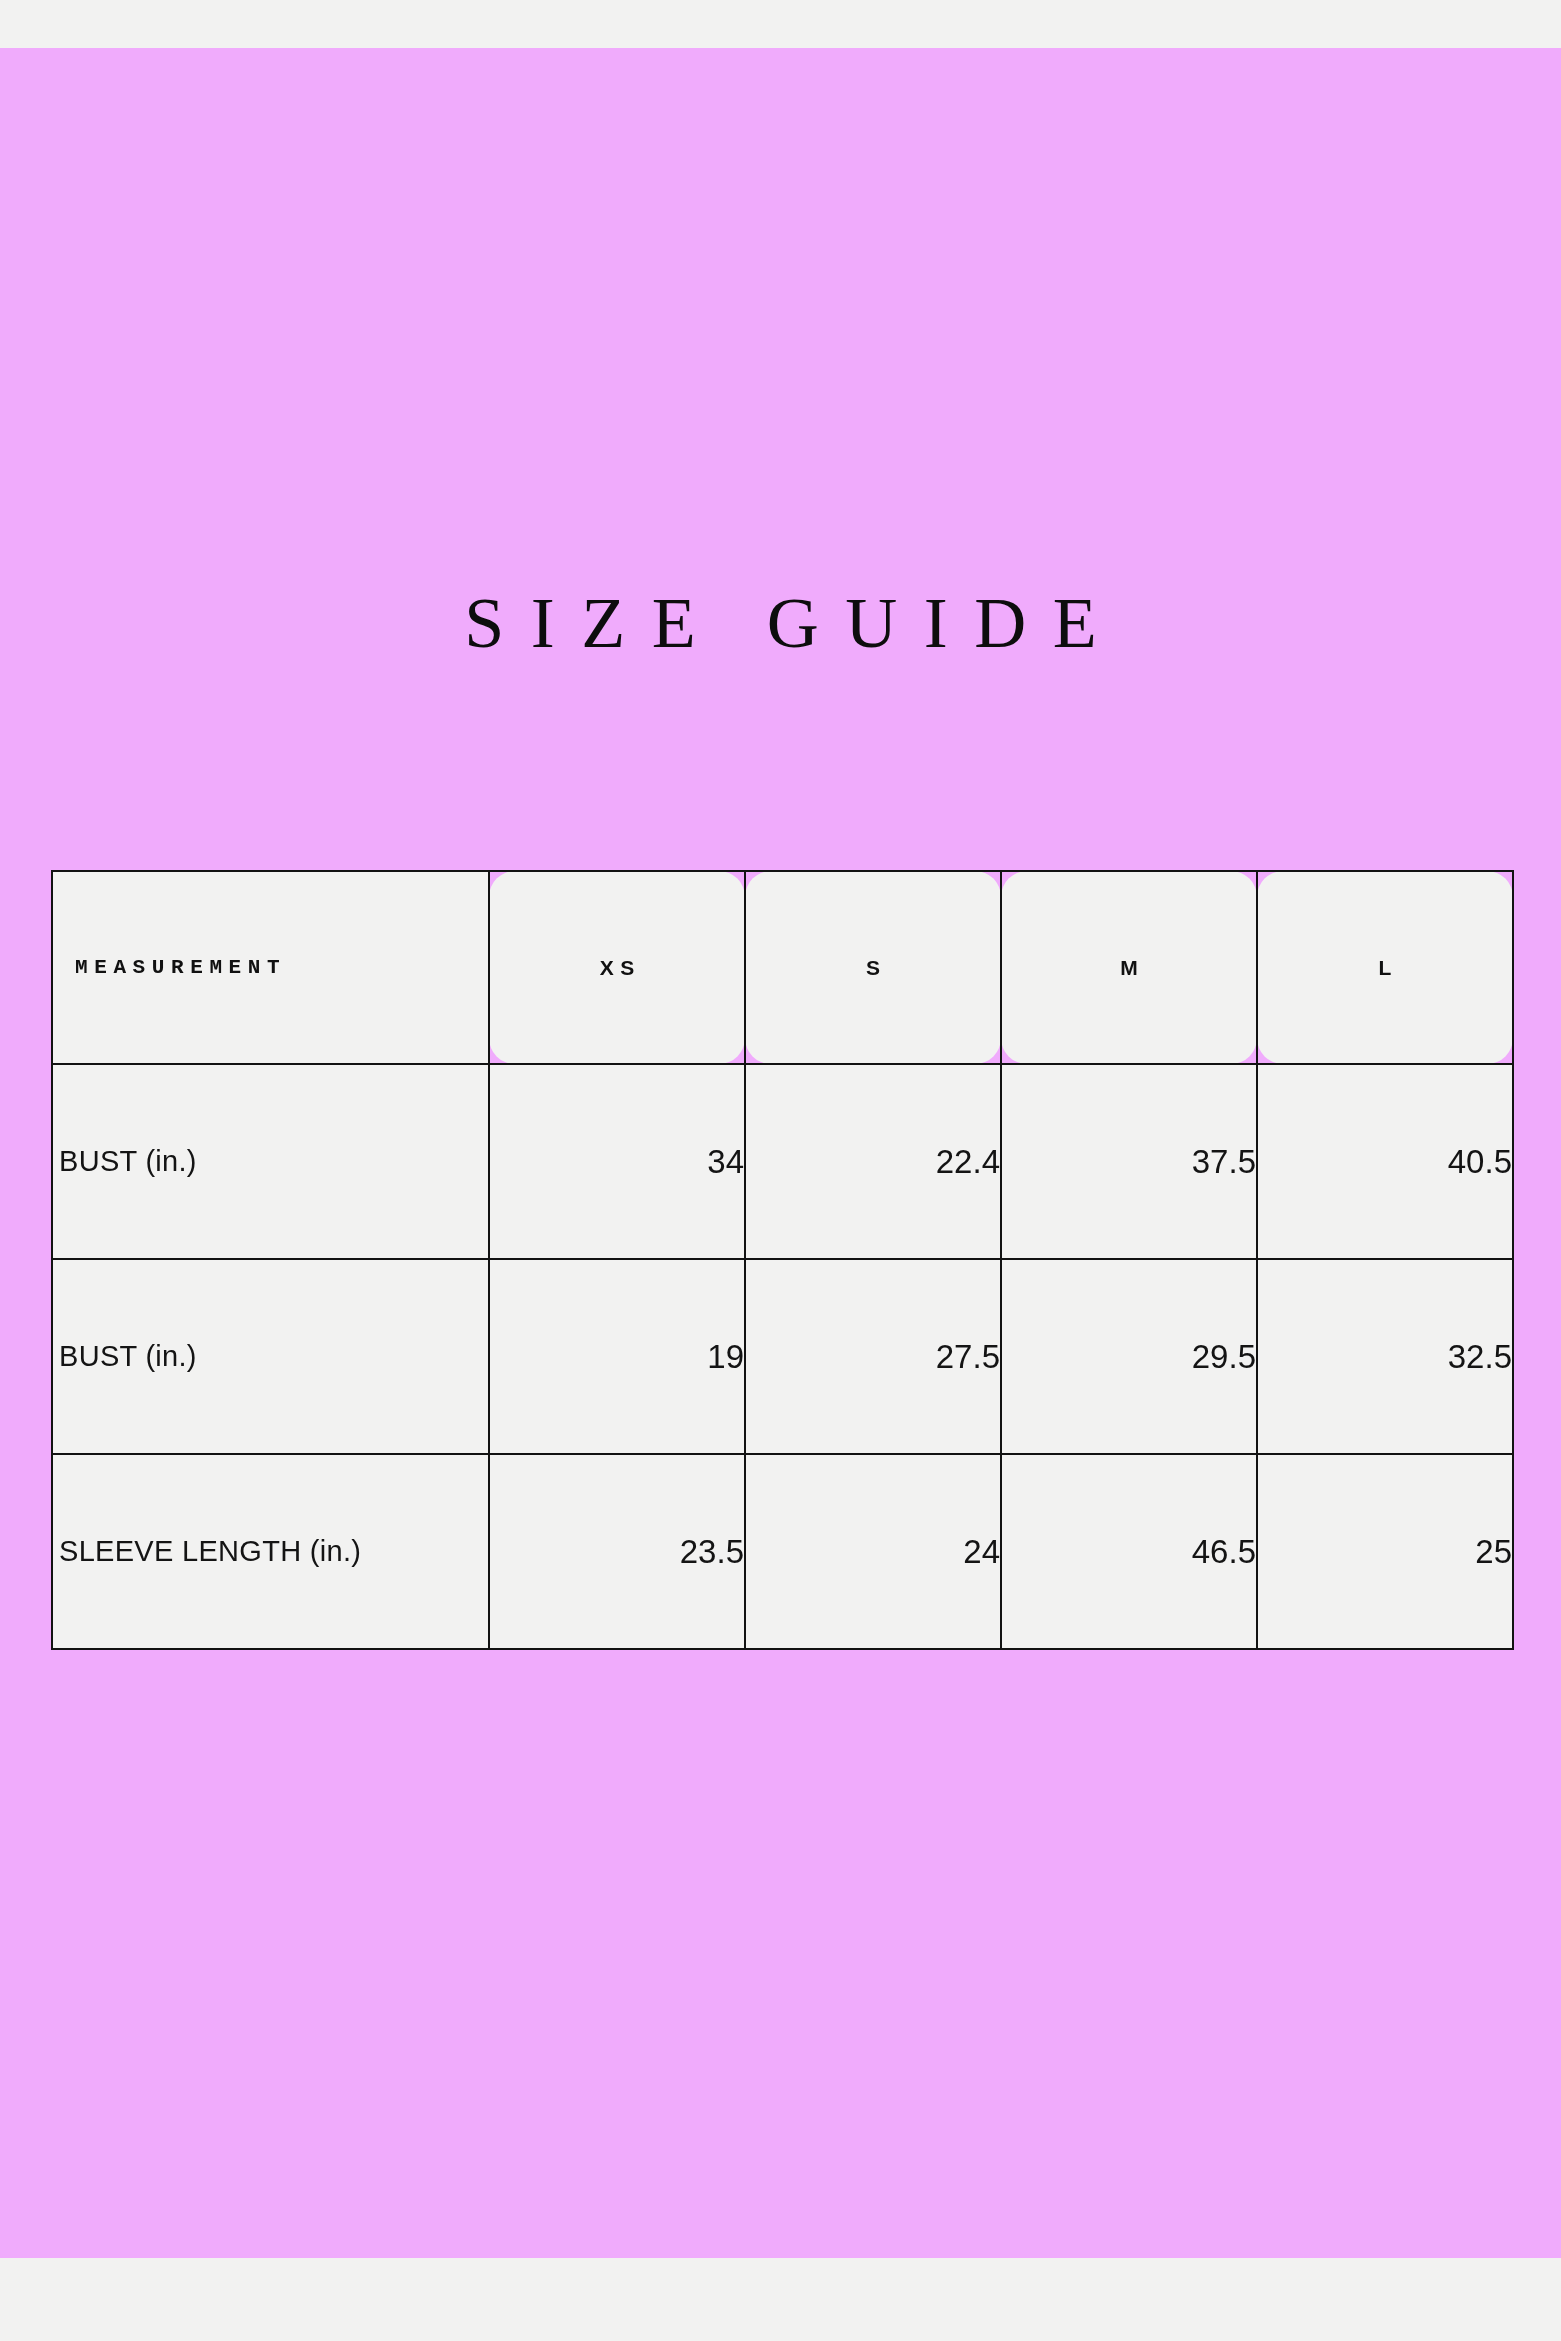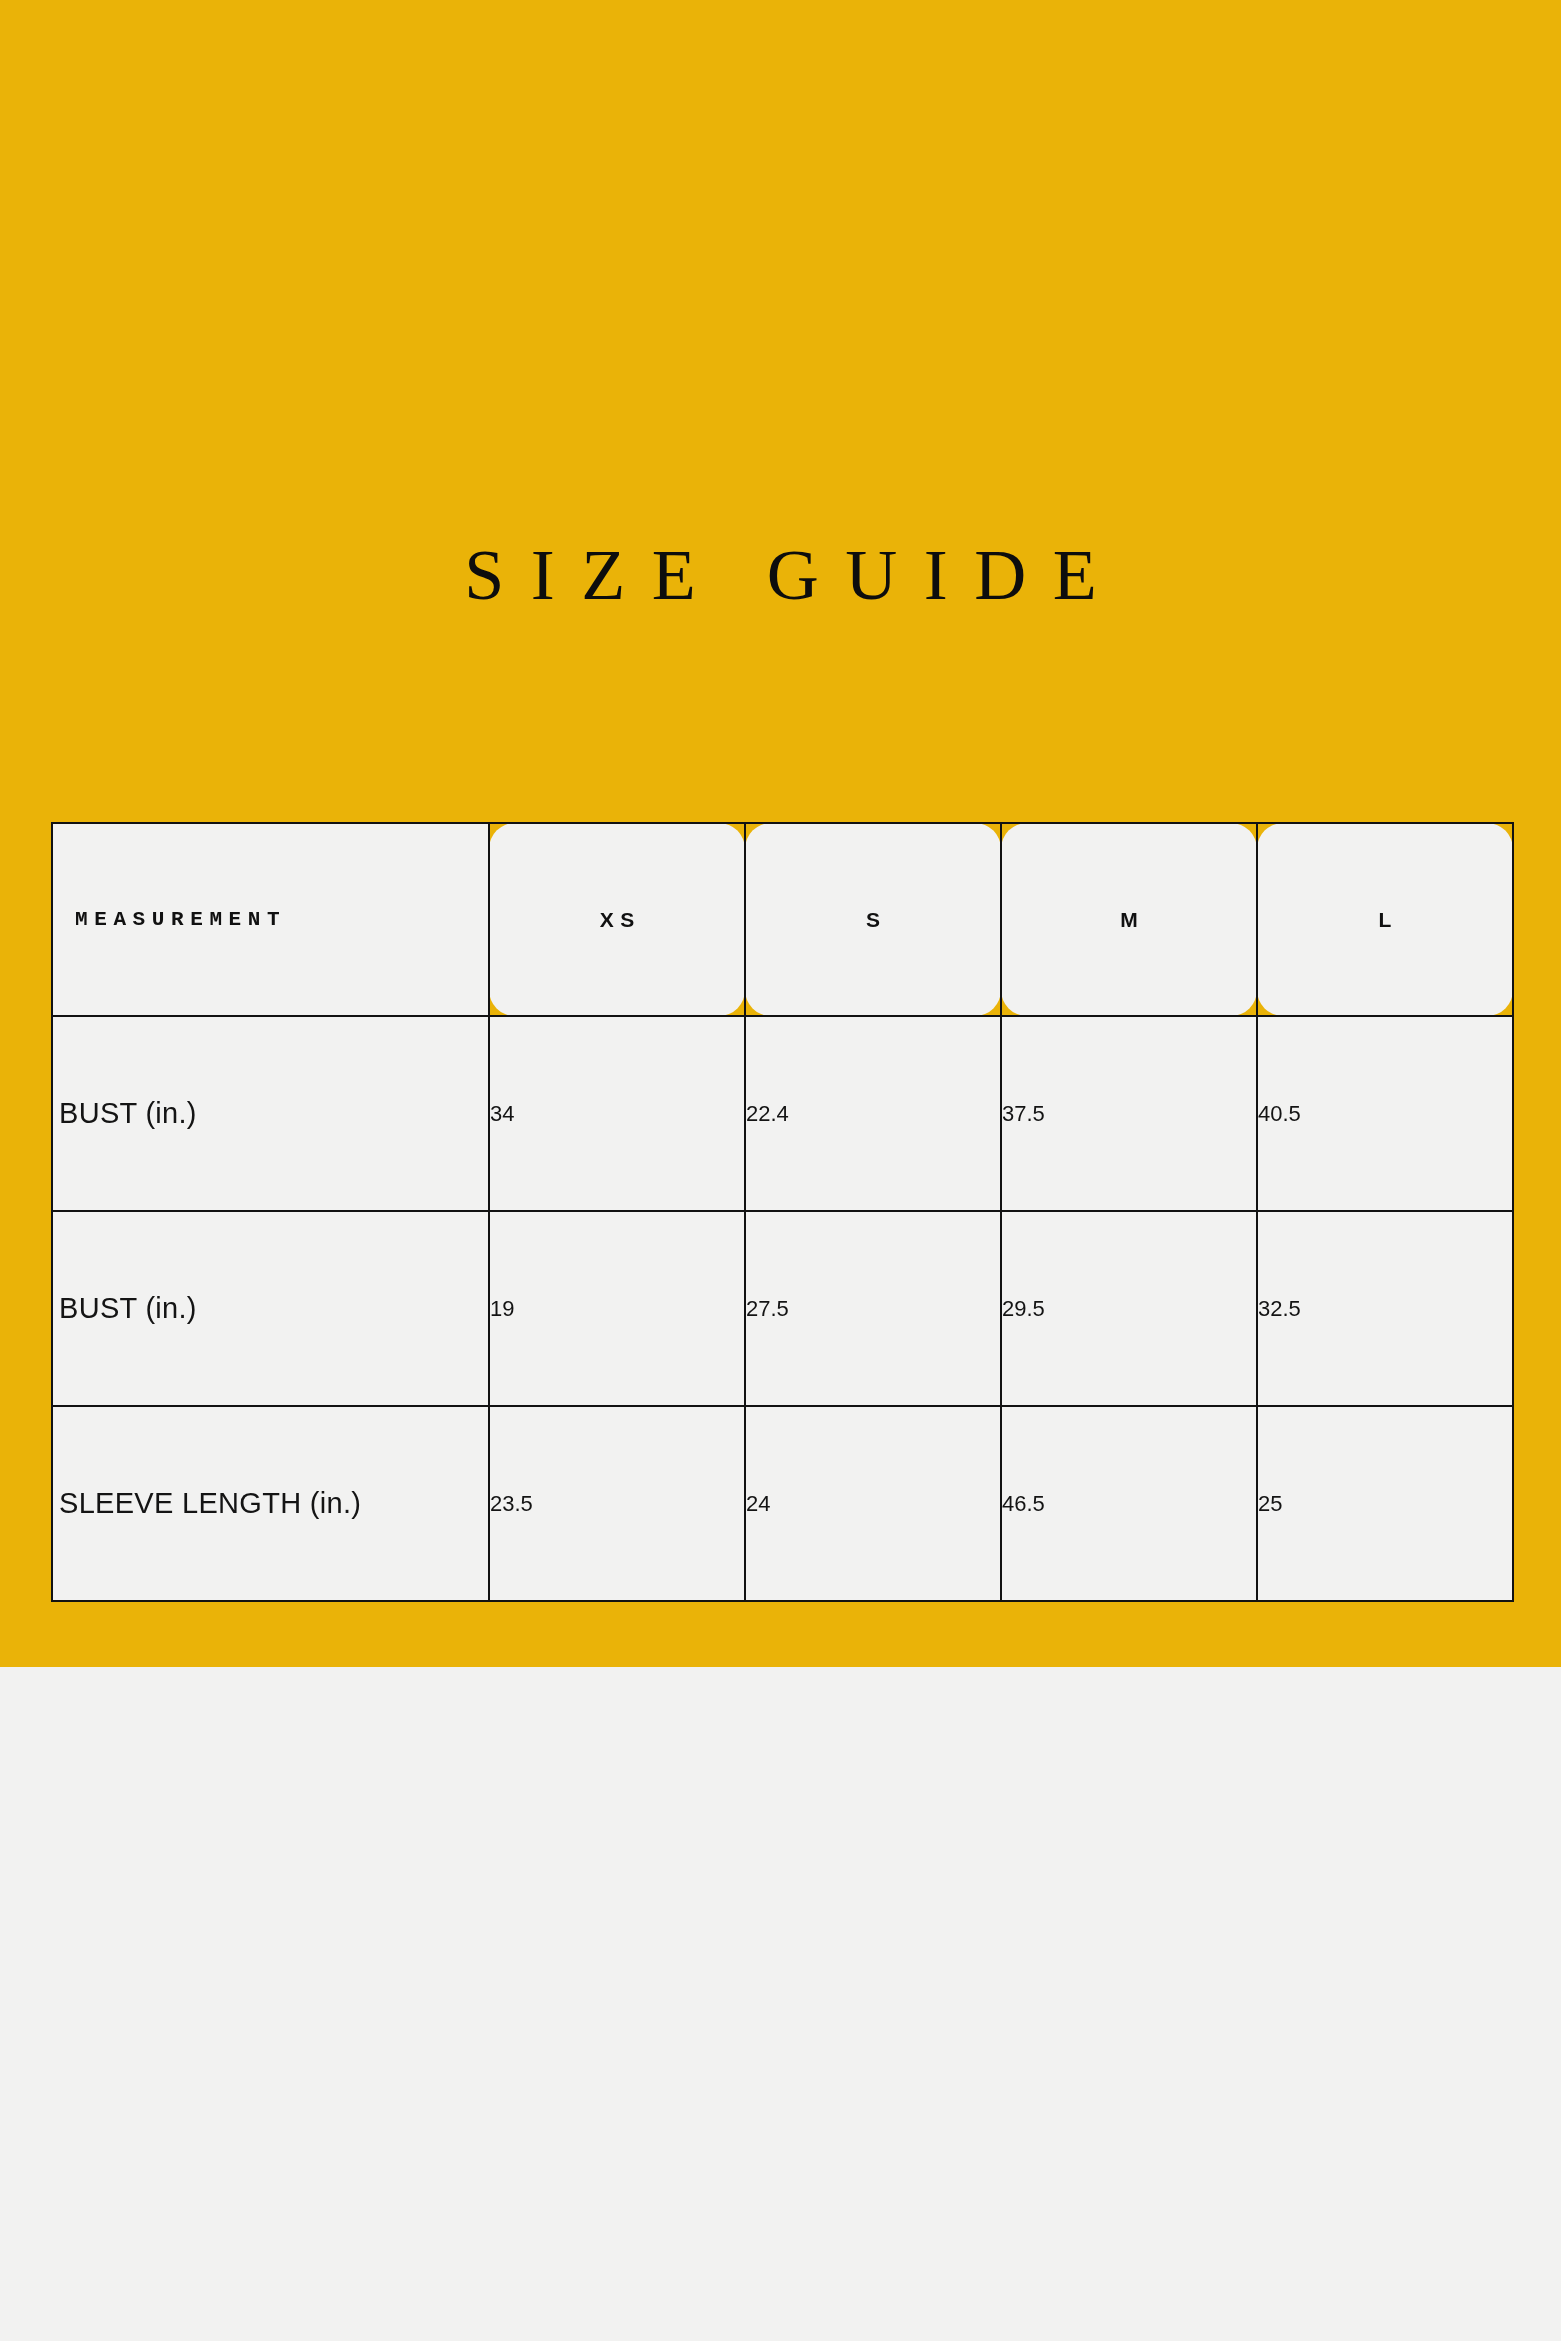--- a/index.html
+++ b/index.html
@@ -12,22 +12,23 @@
   body {
     background: #f2f2f1;
     font-family: "Liberation Sans", sans-serif;
     color: #111111;
     -webkit-font-smoothing: antialiased;
   }
 
   .page {
     position: relative;
     width: 1561px;
-    height: 1667px;
-    background: #eab308;
+    height: 2210px;
+    background: #f0abfc;
+    margin-top: 48px;
   }
 
   
   .title {
     position: absolute;
     top: 539px;
     left: 0;
     width: 1561px;
     text-align: center;
     font-family: "Liberation Serif", serif;
@@ -92,22 +93,22 @@
     text-align: left;
     padding-left: 6px;
     font-size: 29px;
     font-weight: 400;
     letter-spacing: 0.3px;
     color: #141414;
     vertical-align: middle;
   }
 
   tbody td.value {
-    text-align: left;
-    font-size: 22px;
+    text-align: right;
+    font-size: 33px;
     font-weight: 400;
     color: #141414;
     vertical-align: middle;
   }
 </style>
 </head>
 <body>
 
 <div class="page">
 

